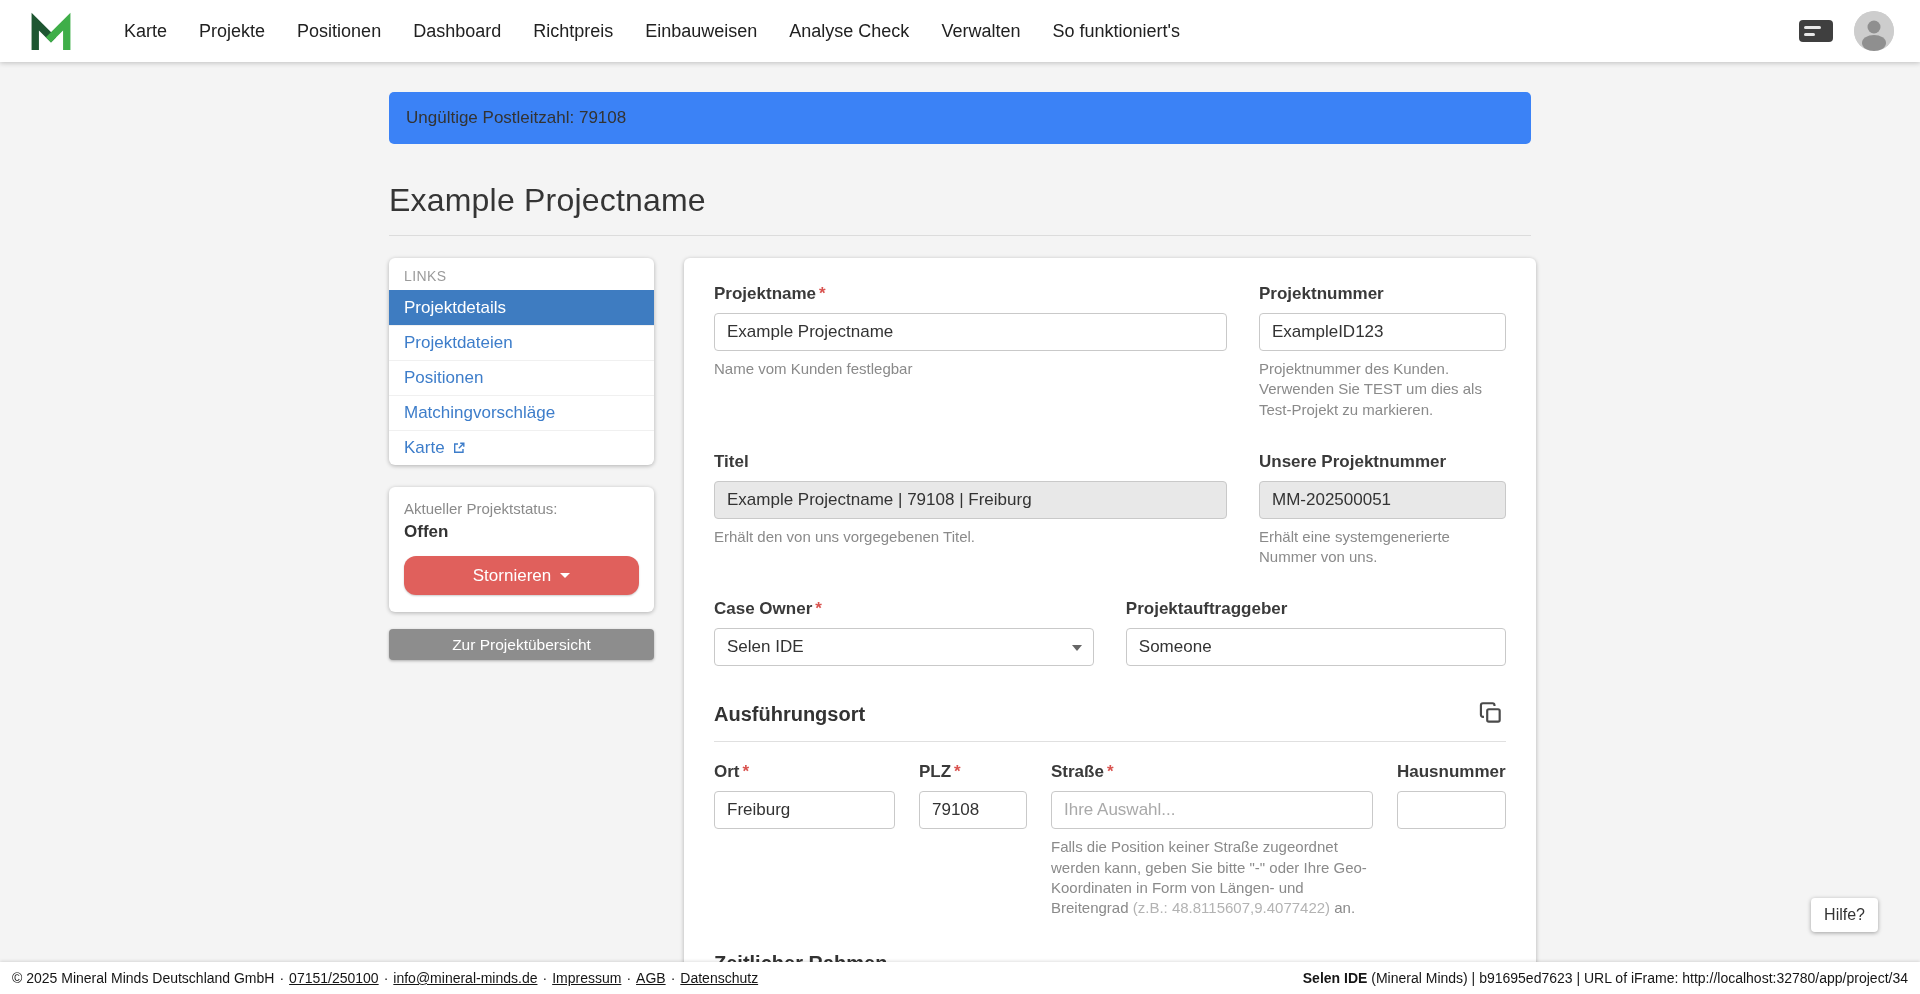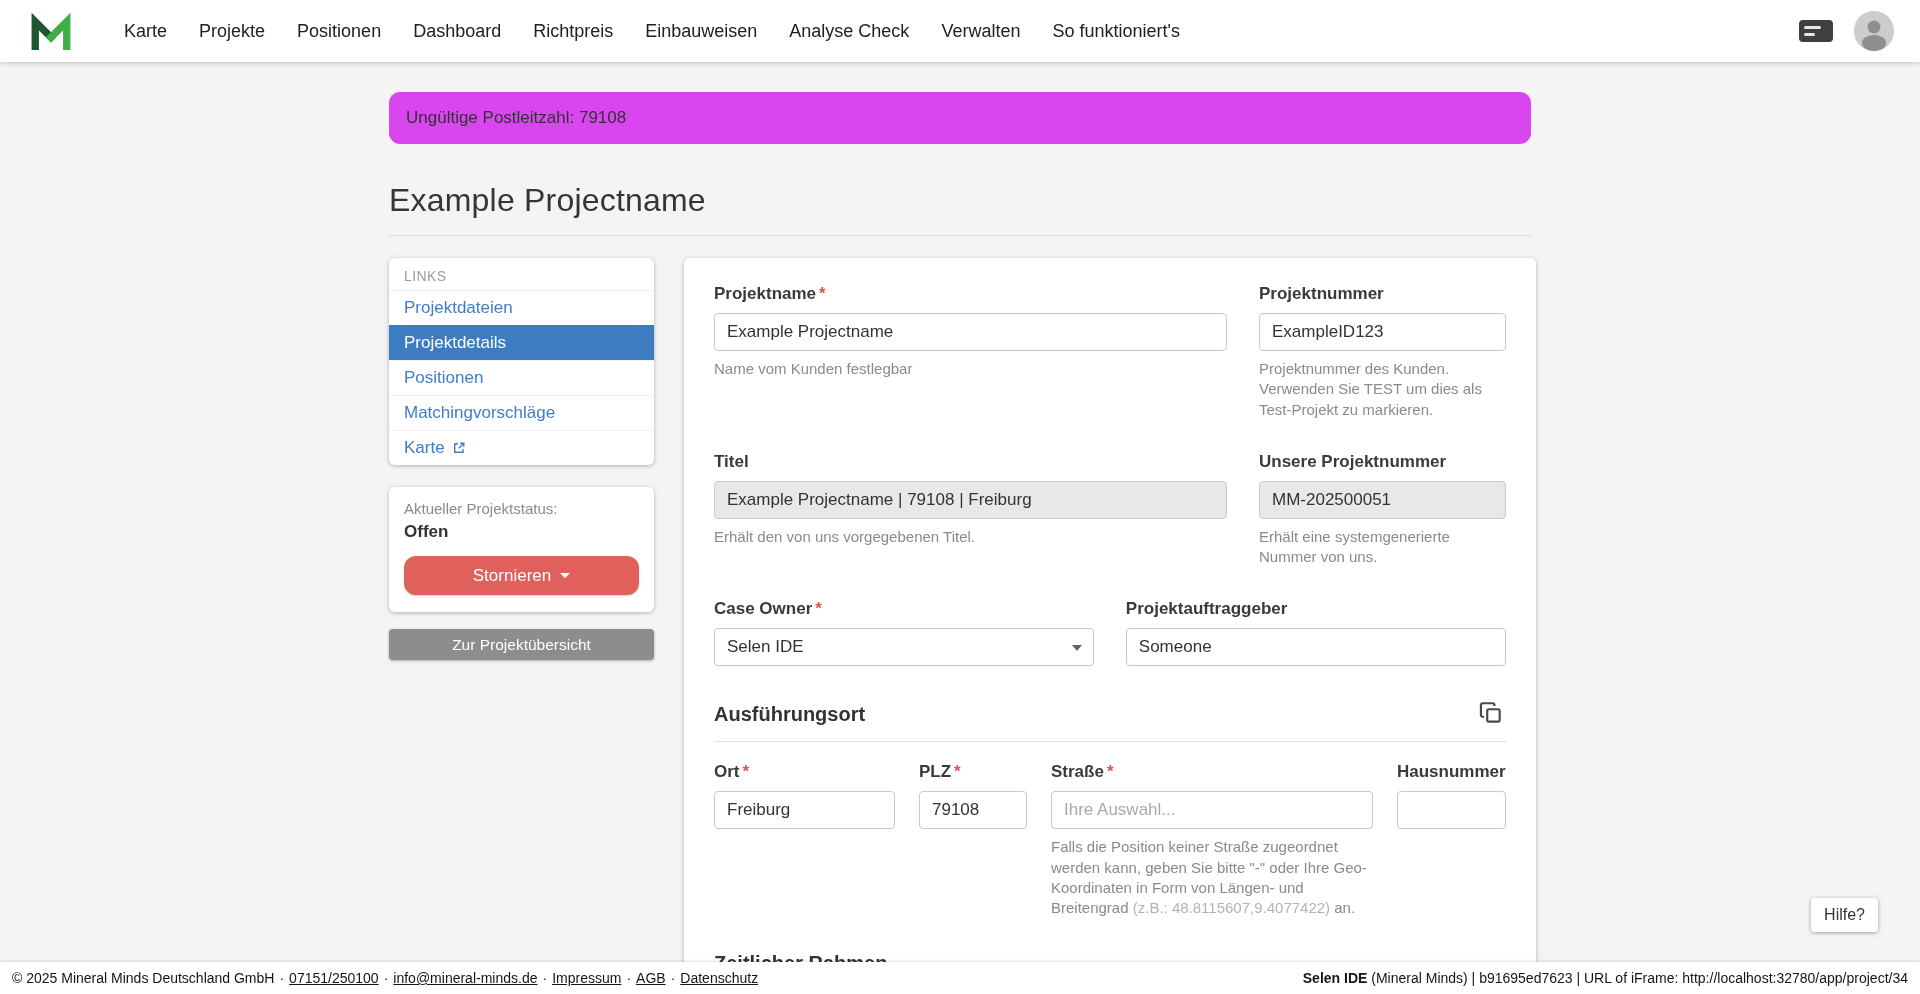--- a/index.html
+++ b/index.html
@@ -42,22 +42,22 @@
     width: 40px; height: 40px; border-radius: 50%;
     overflow: hidden; background: #cdcdcd;
     display: flex; align-items: center; justify-content: center;
   }
 
   
   .main { flex: 1 1 auto; overflow-y: auto; padding-top: 30px; }
   .container { width: 1142px; margin: 0 auto; }
 
   .alert-warning {
-    background: #d946ef;
-    border-radius: 11px;
+    background: #3b82f6;
+    border-radius: 5px;
     padding: 16px 17px;
     font-size: 17px;
     color: #333;
     margin-bottom: 38px;
   }
 
   .page-title { font-size: 32px; font-weight: 500; color: #353535; letter-spacing: .2px; }
   .title-rule { border: none; border-top: 1px solid #dcdcdc; margin: 16px 0 22px; }
 
   .layout-row { display: flex; align-items: flex-start; gap: 30px; padding-bottom: 30px; }
@@ -256,25 +256,25 @@
     </div>
 
     <h1 class="page-title">Example Projectname</h1>
     <hr class="title-rule">
 
     <div class="layout-row">
 
       <aside class="sidebar">
         <div class="card links-card">
           <div class="links-header">LINKS</div>
+          <a class="side-item active">
+            <span>Projektdetails</span>
+          </a>
           <a class="side-item">
             <span>Projektdateien</span>
-          </a>
-          <a class="side-item active">
-            <span>Projektdetails</span>
           </a>
           <a class="side-item">
             <span>Positionen</span>
           </a>
           <a class="side-item">
             <span>Matchingvorschläge</span>
           </a>
           <a class="side-item">
             <span>Karte</span>
             <svg width="14" height="14" viewBox="0 0 14 14" fill="none" stroke="#3d7dca" stroke-width="1.4">

